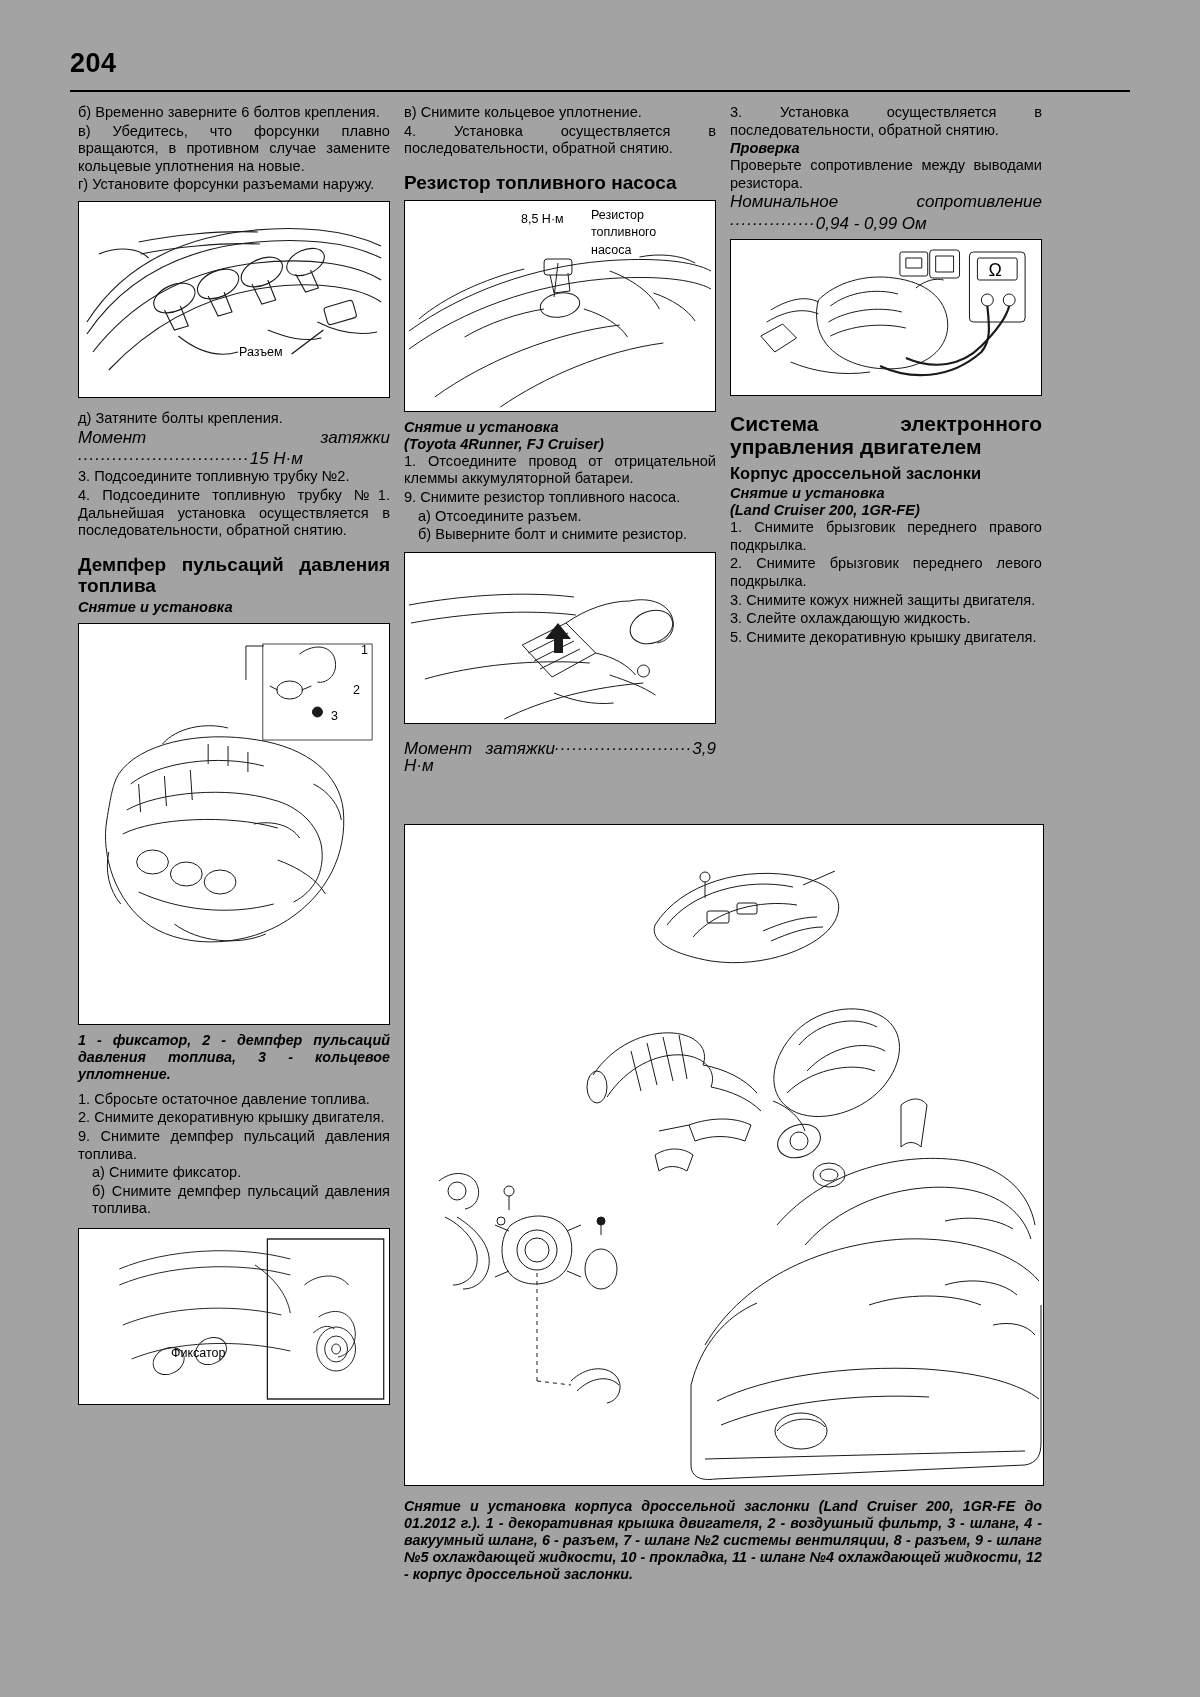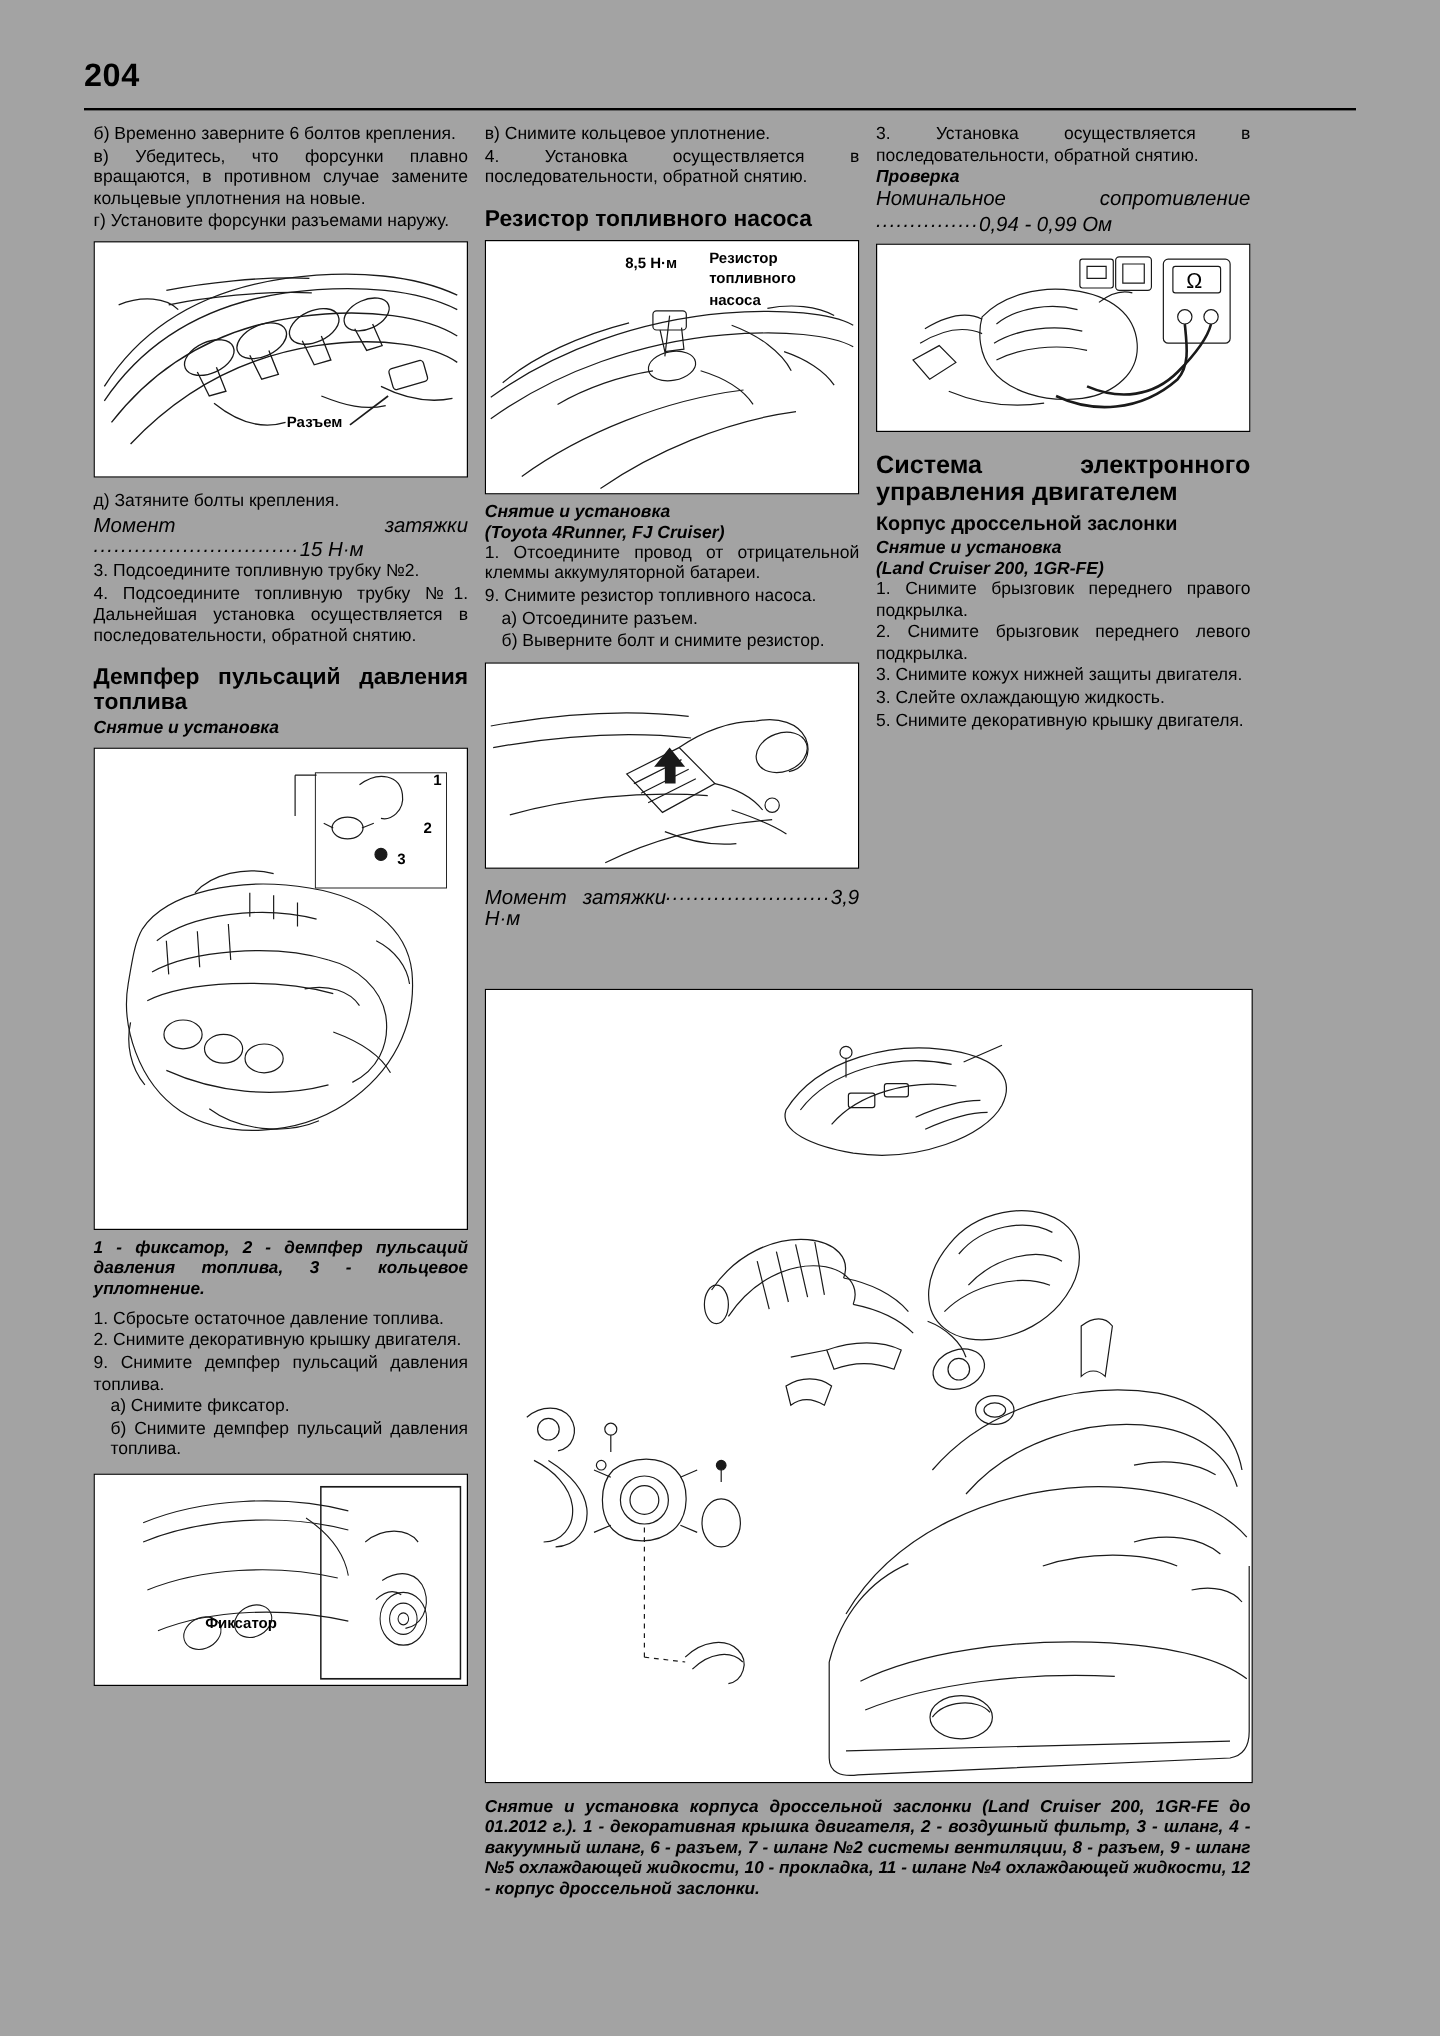--- a/index.html
+++ b/index.html
@@ -105,21 +105,21 @@
   }
   .fig svg { display: block; width: 100%; height: 100%; }
   .fig .lbl {
     position: absolute;
     font-size: 12.5px;
     font-style: italic;
     font-weight: bold;
     color: #000;
     white-space: nowrap;
   }
-  .fig .lbl.plain { font-style: normal; font-weight: bold; }
+  .fig .lbl.plain { font-style: normal; font-weight: normal; }
 
   .caption {
     font-size: 14.3px;
     font-weight: bold;
     font-style: italic;
     line-height: 17px;
     text-align: justify;
     margin: 4px 0 8px 0;
   }
   .figwide {
@@ -316,20 +316,21 @@
     </div>
 
     <p class="ital gap-s">
       <span>Момент затяжки</span><span class="dotline">........................</span><span>3,9 Н·м</span>
     </p>
   </div>
 
   <div class="col col3">
     <p>3. Установка осуществляется в последовательности, обратной снятию.</p>
     <div class="ital-bold">Проверка</div>
+    <p>Проверьте сопротивление между выводами резистора.</p>
     <p class="ital">
       <span>Номинальное сопротивление</span><span class="dotline">...............</span><span>0,94 - 0,99 Ом</span>
     </p>
 
     <div class="fig" style="height:155px;">
       <svg viewBox="0 0 312 155" preserveAspectRatio="none">
         <g fill="none" stroke="#1a1a1a" stroke-width="1">
 
           <rect x="170" y="12" width="28" height="24" rx="2"></rect>
           <path d="M176 18 h16 v10 h-16z"></path>

